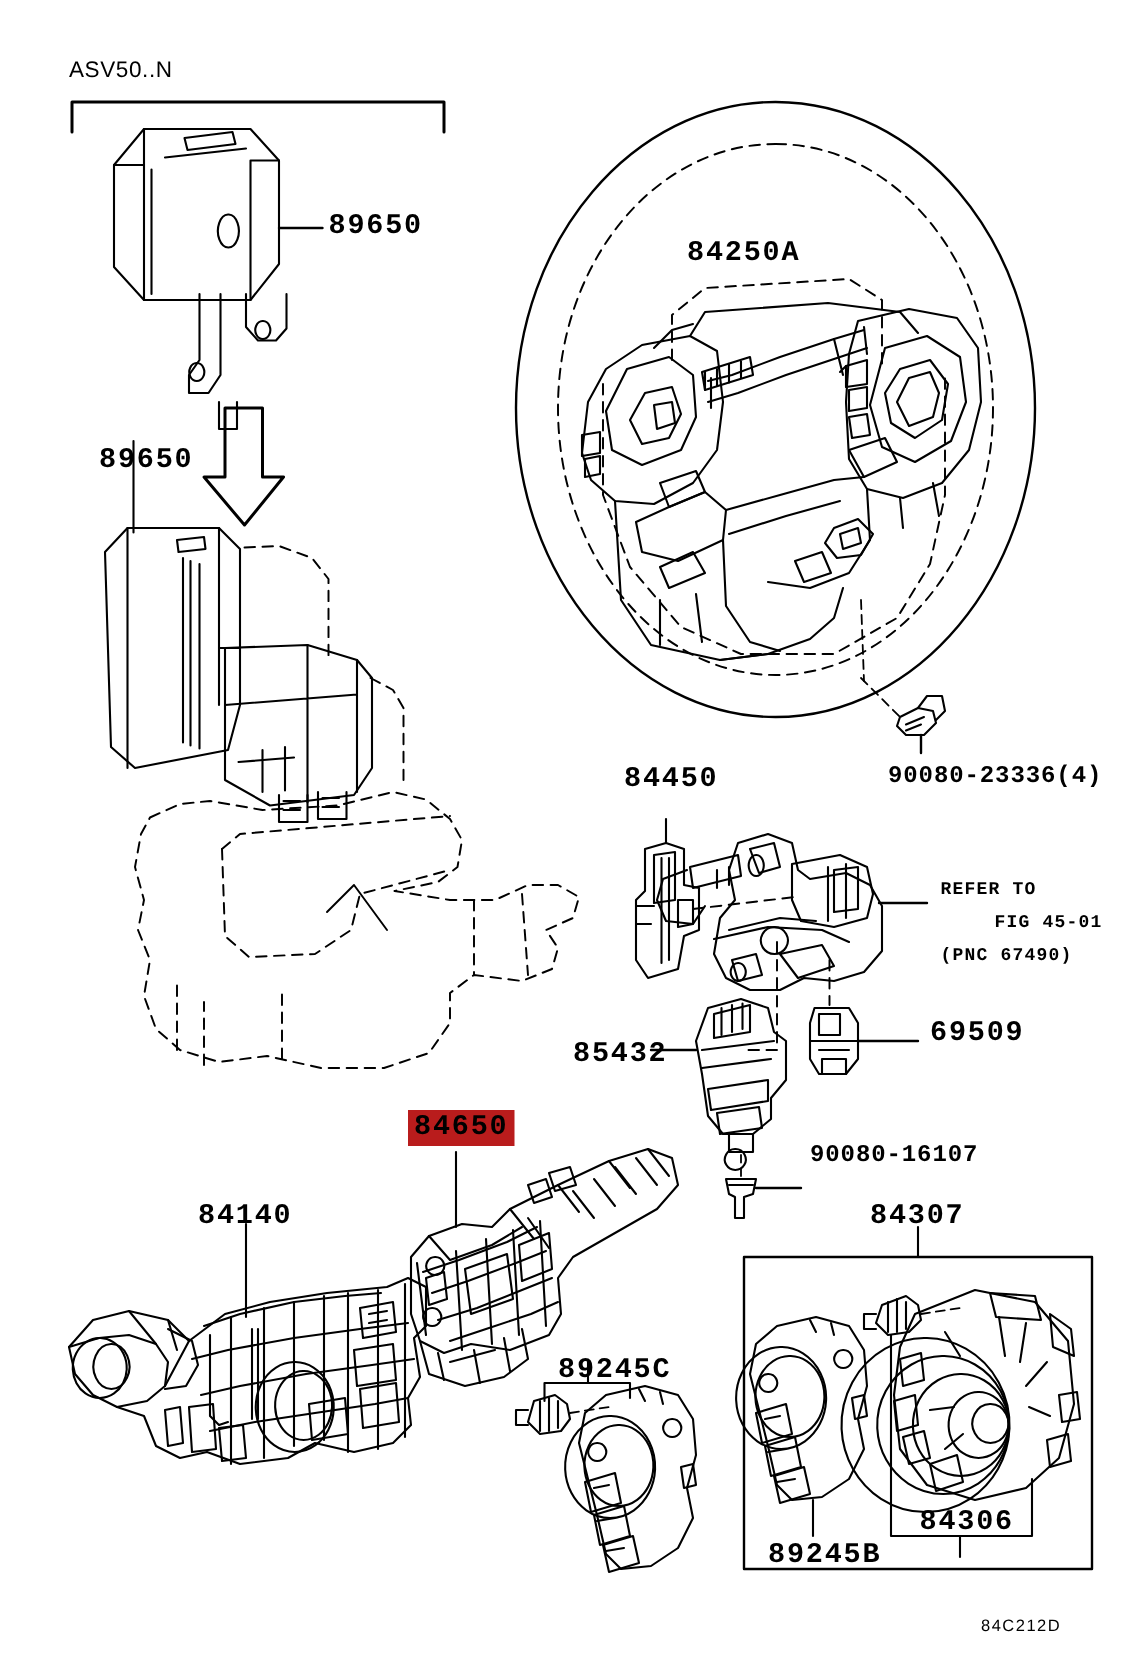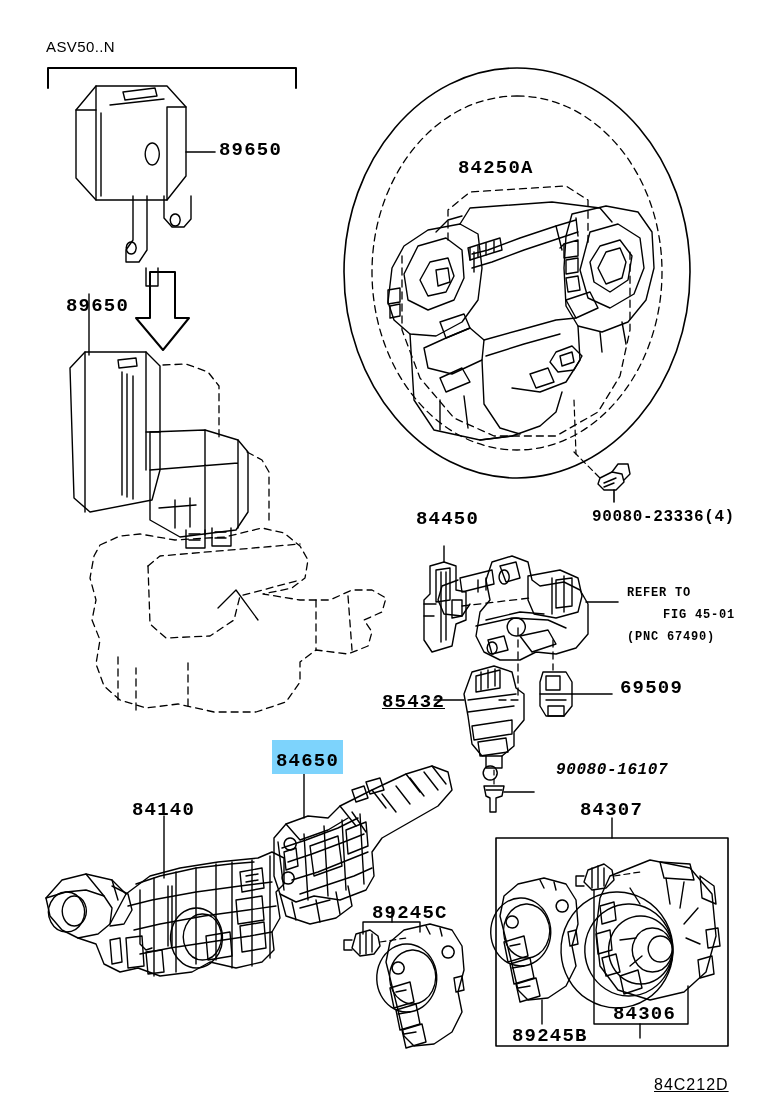--- a/index.html
+++ b/index.html
@@ -15,32 +15,32 @@
     position:absolute;
     font-family:"Liberation Mono","DejaVu Sans Mono",monospace;
     font-size:19px;
     font-weight:bold;
     letter-spacing:1.2px;
     color:#000;
     white-space:nowrap;
     line-height:21px;
   }
   .lbl.hl{
-    background:#7dd3fc;
-    padding:11px 4px 2px 4px;
+    background:#b91c1c;
+    padding:1px 4px 2px 4px;
   }
   .lbl.small{font-size:16px;letter-spacing:.6px;}
   .lbl.refer{font-size:12px;letter-spacing:.8px;line-height:23px;}
   .lbl.hdr{
     font-family:"Liberation Sans","DejaVu Sans",sans-serif;
     font-size:15px;font-weight:normal;letter-spacing:.4px;
   }
   .lbl.footer{
     font-family:"Liberation Sans","DejaVu Sans",sans-serif;
-    font-size:16px;font-weight:normal;letter-spacing:1px;text-decoration:underline;
+    font-size:11px;font-weight:normal;letter-spacing:1px;
   }
 </style>
 </head>
 <body>
 
 <div id="sheet">
 
   <svg id="art" viewBox="0 0 760 1112" xmlns="http://www.w3.org/2000/svg">
     <g fill="none" stroke="#000" stroke-width="1.4" stroke-linejoin="round" stroke-linecap="round">
 
@@ -394,23 +394,23 @@
   <div class="lbl small" style="left:592px;top:507px;">90080-23336(4)</div>
 
   <div class="lbl" style="left:416px;top:509px;">84450</div>
 
   <div class="lbl refer" style="left:627px;top:582px;">REFER TO</div>
   <div class="lbl refer" style="left:627px;top:604px;margin-left:36px;">FIG 45-01</div>
   <div class="lbl refer" style="left:627px;top:626px;">(PNC 67490)</div>
 
   <div class="lbl" style="left:620px;top:678px;">69509</div>
 
-  <div class="lbl" style="left:382px;top:692px;text-decoration:underline;">85432</div>
-
-  <div class="lbl small" style="left:556px;top:760px;font-style:italic;">90080-16107</div>
+  <div class="lbl" style="left:382px;top:692px;">85432</div>
+
+  <div class="lbl small" style="left:540px;top:760px;">90080-16107</div>
 
   <div class="lbl hl" style="left:272px;top:740px;">84650</div>
 
   <div class="lbl" style="left:132px;top:800px;">84140</div>
 
   <div class="lbl" style="left:372px;top:903px;">89245C</div>
 
   <div class="lbl" style="left:580px;top:800px;">84307</div>
 
   <div class="lbl" style="left:512px;top:1026px;">89245B</div>

